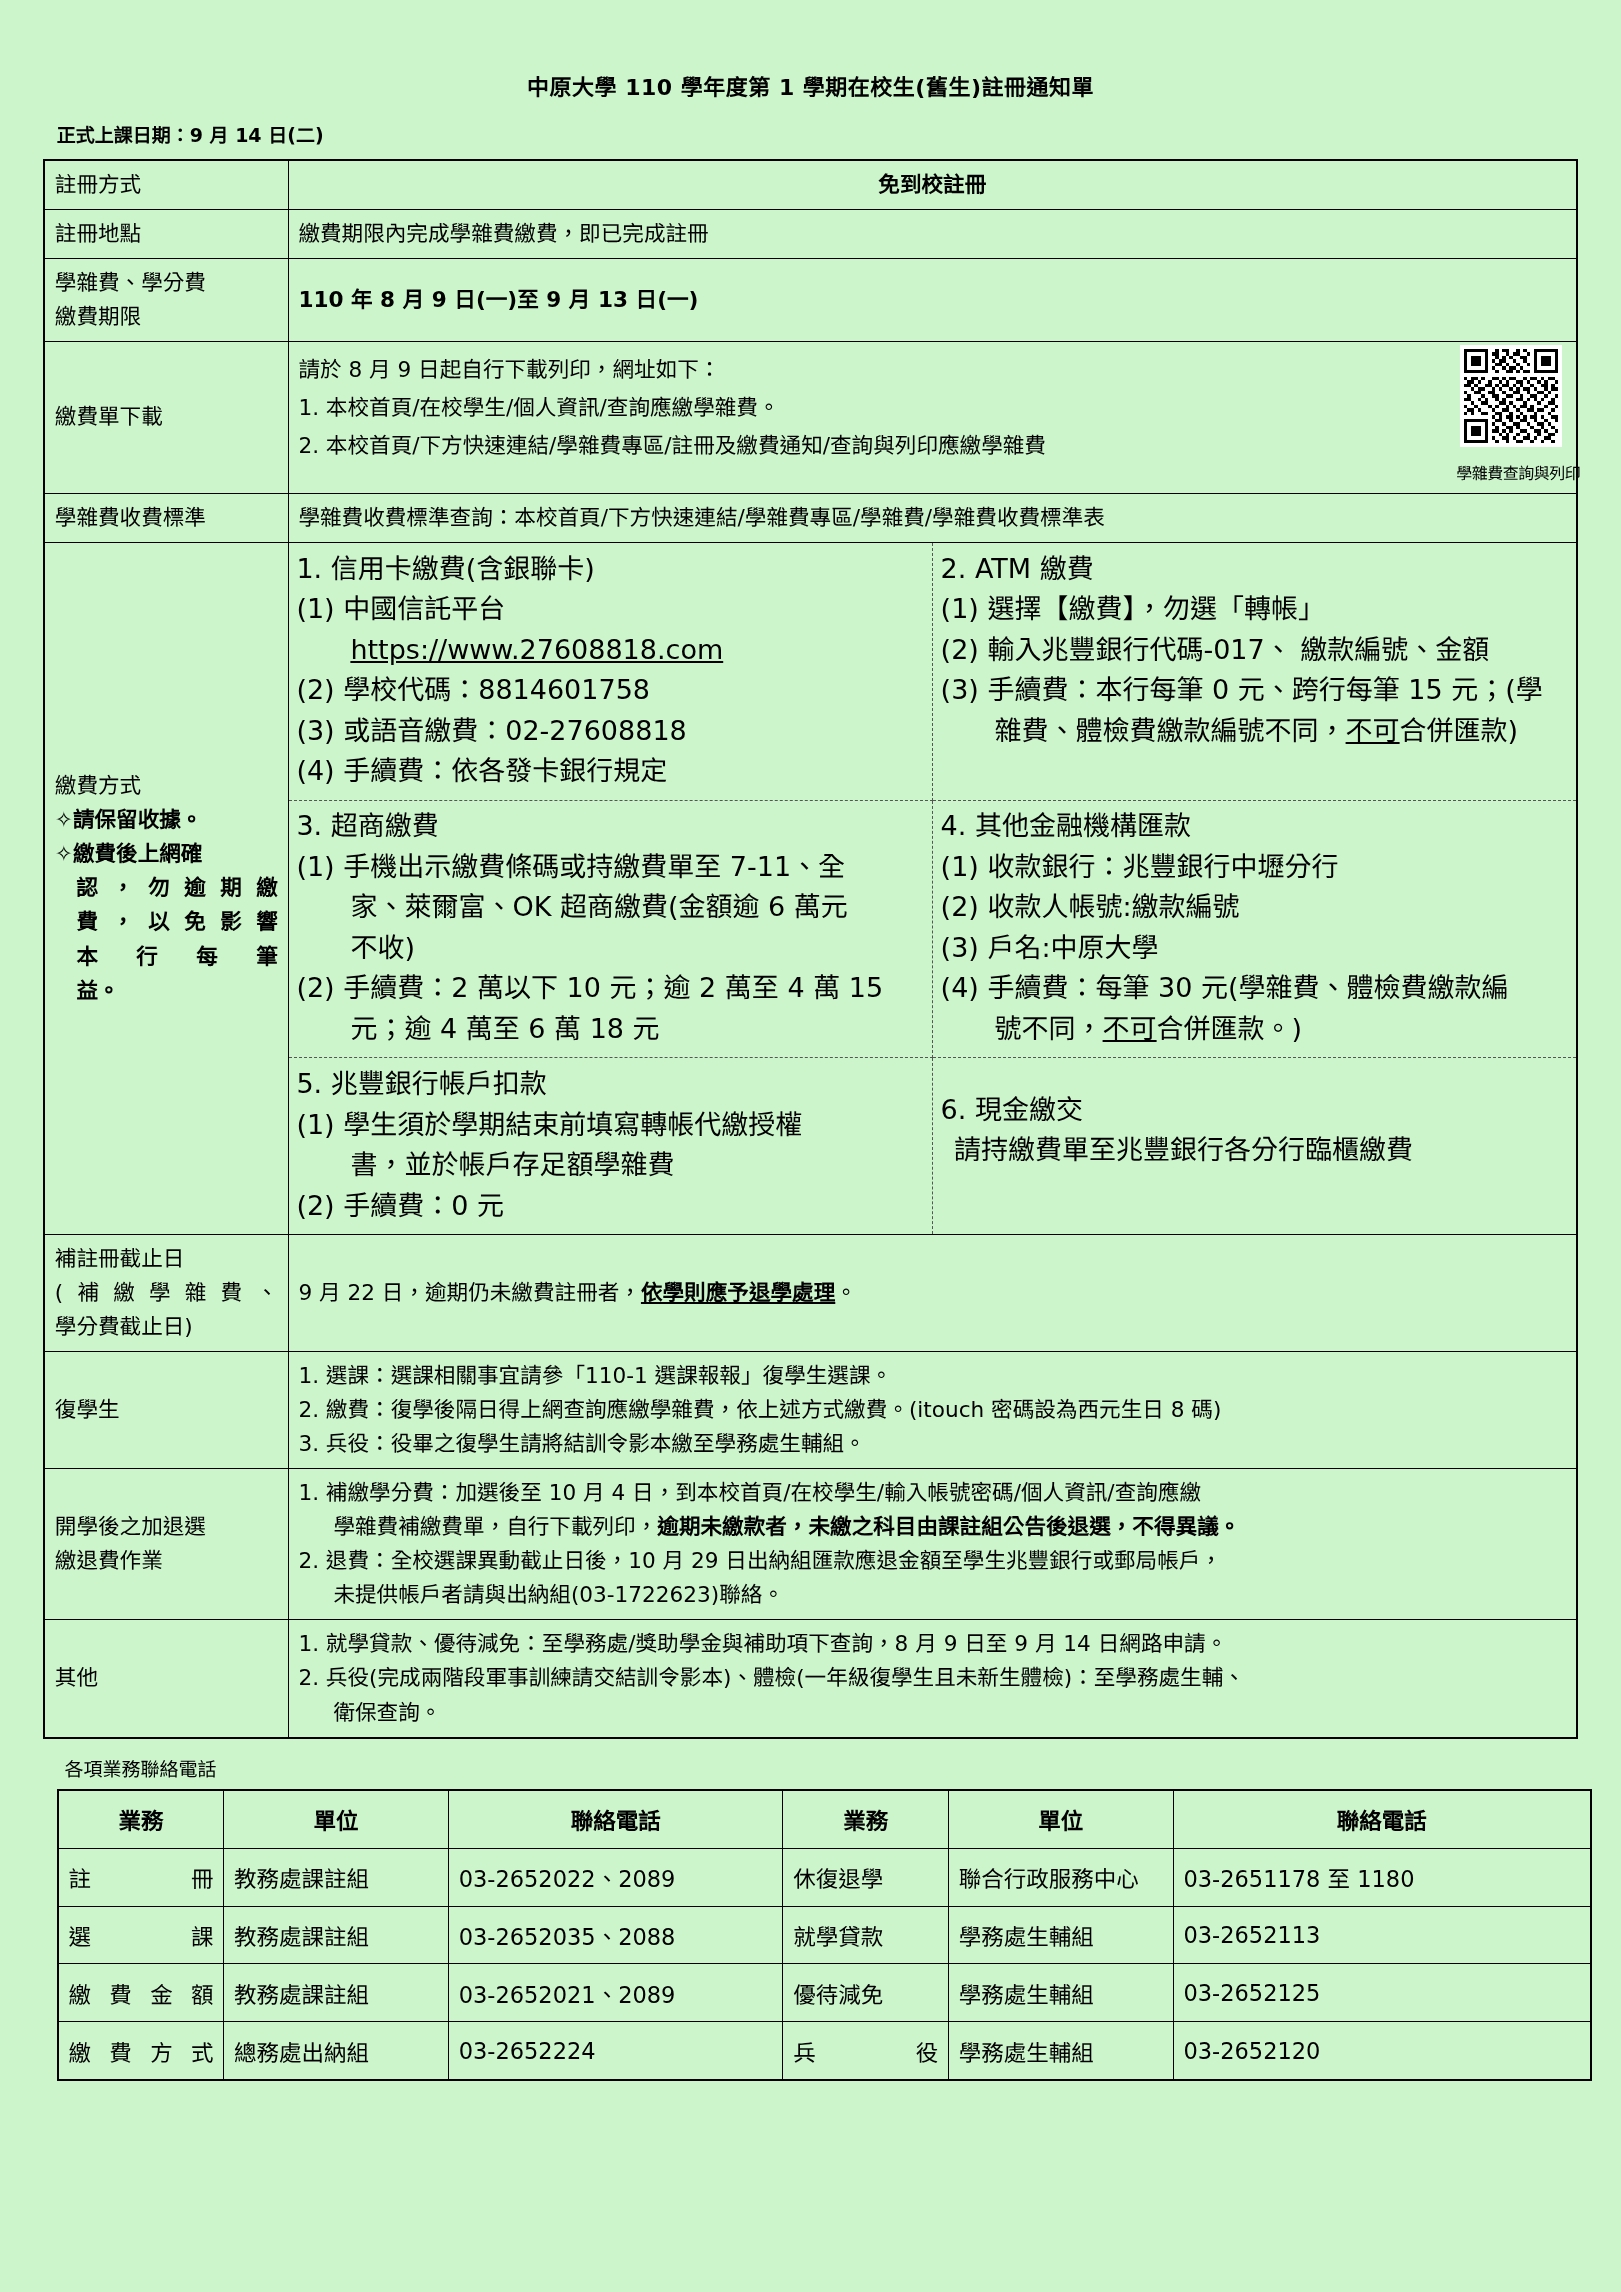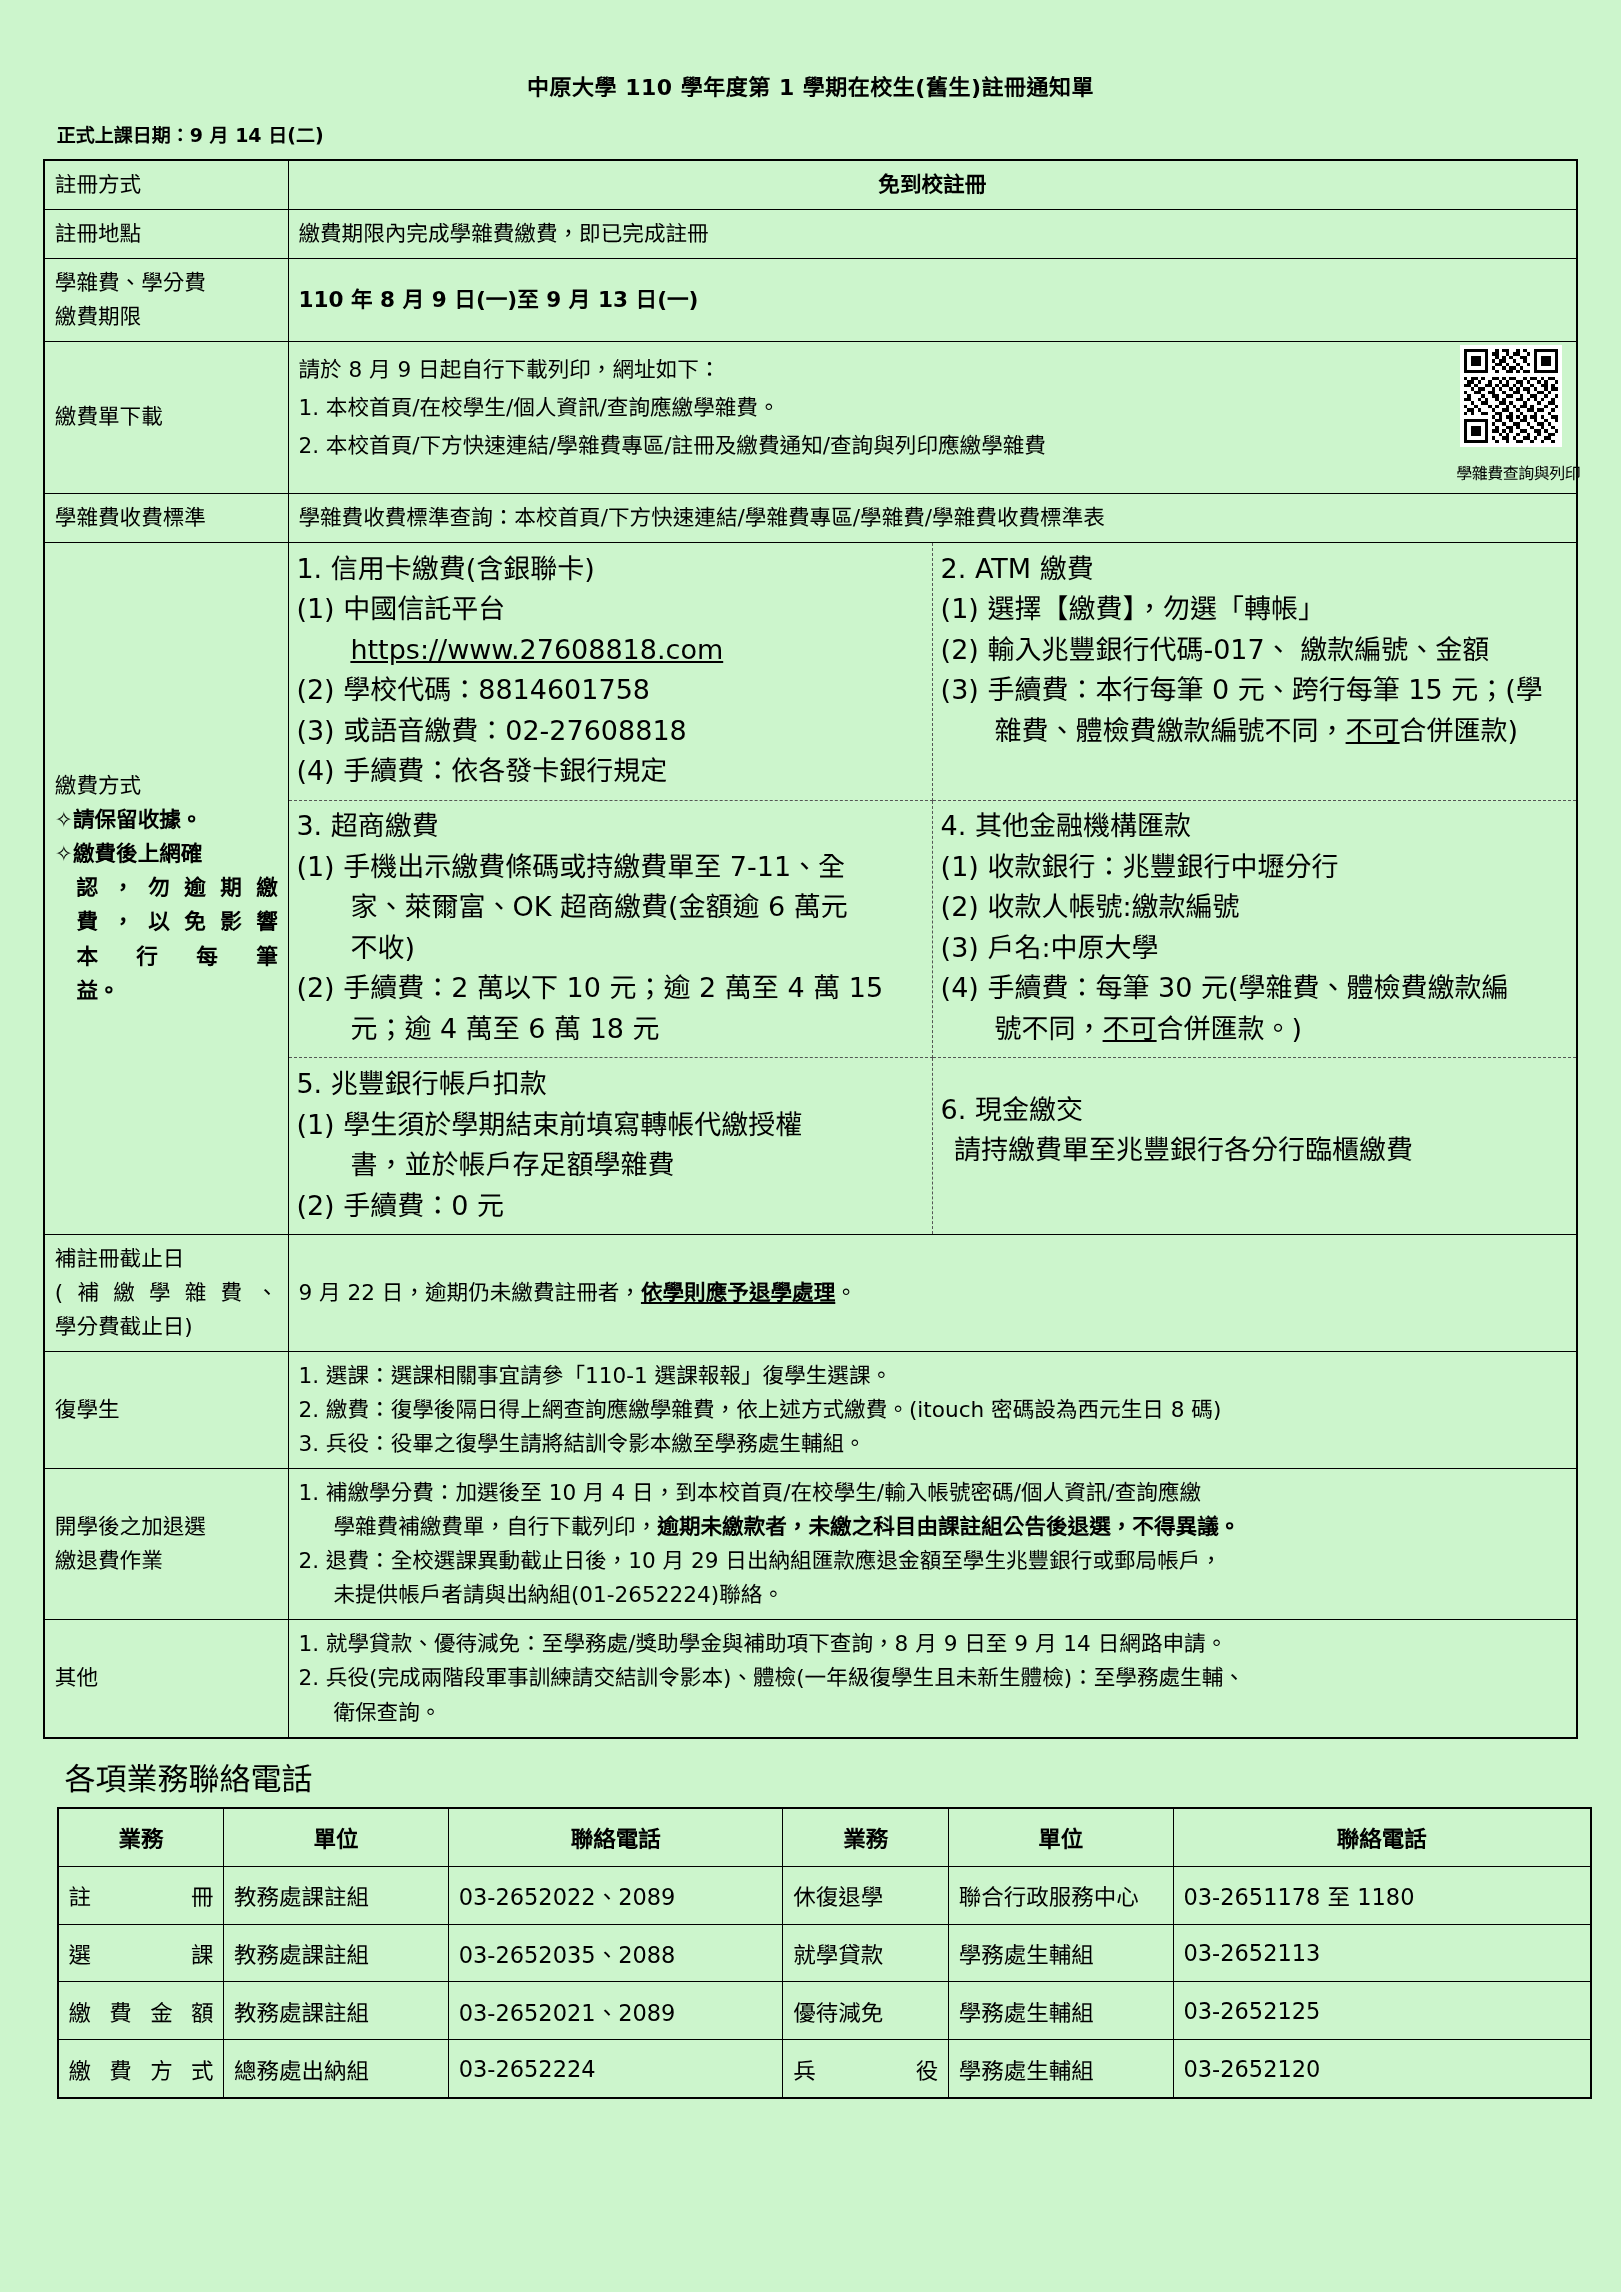--- a/index.html
+++ b/index.html
@@ -105,21 +105,21 @@
   table.pay tr:last-child td { border-bottom: none; }
   .ind { padding-left: 2.0em; text-indent: -2.0em; }
   .hang { padding-left: 1.6em; text-indent: -1.6em; }
 
   .paylbl { font-size: 21.6px; line-height: 1.6; }
   .paylbl .dia { font-weight: bold; }
   .paylbl .b2 { font-weight: bold; }
   .just { text-align: justify; text-align-last: justify; }
 
   .contact-title {
-    font-size: 31px;
+    font-size: 19px;
     margin: 15.7px 0 7.8px 21.6px;
   }
   table.contact {
     border-collapse: collapse;
     width: 1535px;
     table-layout: fixed;
     border: 2.9px solid #000;
     margin-left: 13.7px;
   }
   table.contact th, table.contact td {
@@ -494,21 +494,21 @@
           <div>開學後之加退選</div>
           <div>繳退費作業</div>
         </td>
         <td>
           <div class="hang">
             <span>1. 補繳學分費：加選後至 10 月 4 日，到本校首頁/在校學生/輸入帳號密碼/個人資訊/查詢應繳</span><br>
             <span style="padding-left:1.62em;display:inline-block"><span>學雜費補繳費單，自行下載列印，</span><span class="bold">逾期未繳款者，未繳之科目由課註組公告後退選，不得異議。</span></span>
           </div>
           <div class="hang">
             <span>2. 退費：全校選課異動截止日後，10 月 29 日出納組匯款應退金額至學生兆豐銀行或郵局帳戶，</span><br>
-            <span style="padding-left:1.62em;display:inline-block">未提供帳戶者請與出納組(01-2652224)聯絡。</span>
+            <span style="padding-left:1.62em;display:inline-block">未提供帳戶者請與出納組(03-1722623)聯絡。</span>
           </div>
         </td>
       </tr>
 
       <tr>
         <td class="lbl">其他</td>
         <td>
           <div class="hang">1. 就學貸款、優待減免：至學務處/獎助學金與補助項下查詢，8 月 9 日至 9 月 14 日網路申請。</div>
           <div class="hang">
             <span>2. 兵役(完成兩階段軍事訓練請交結訓令影本)、體檢(一年級復學生且未新生體檢)：至學務處生輔、</span><br>

